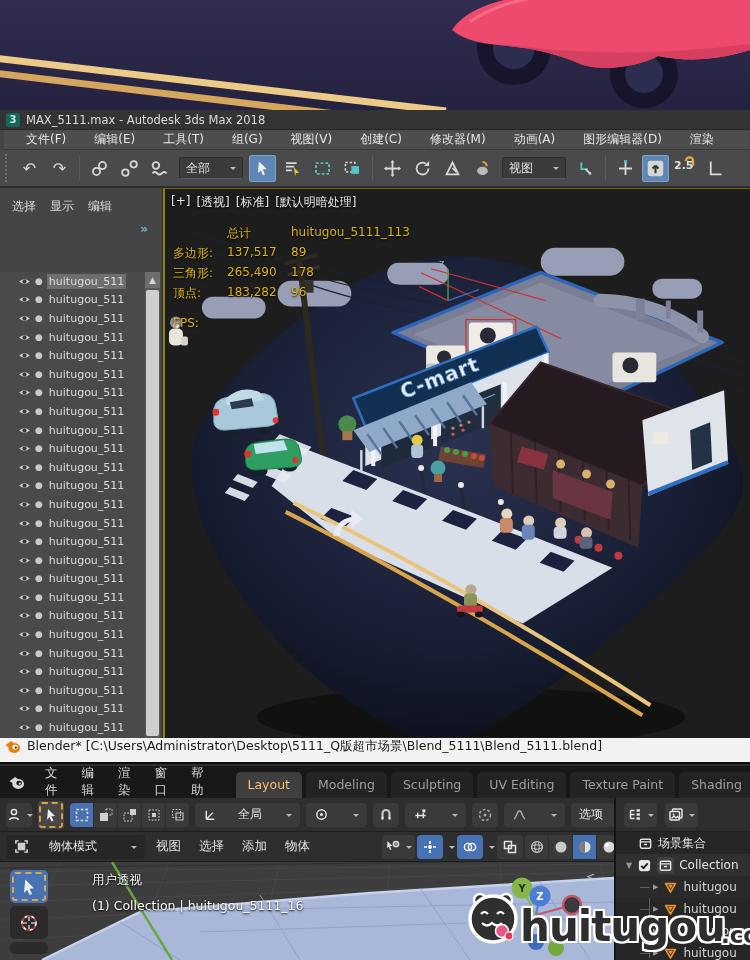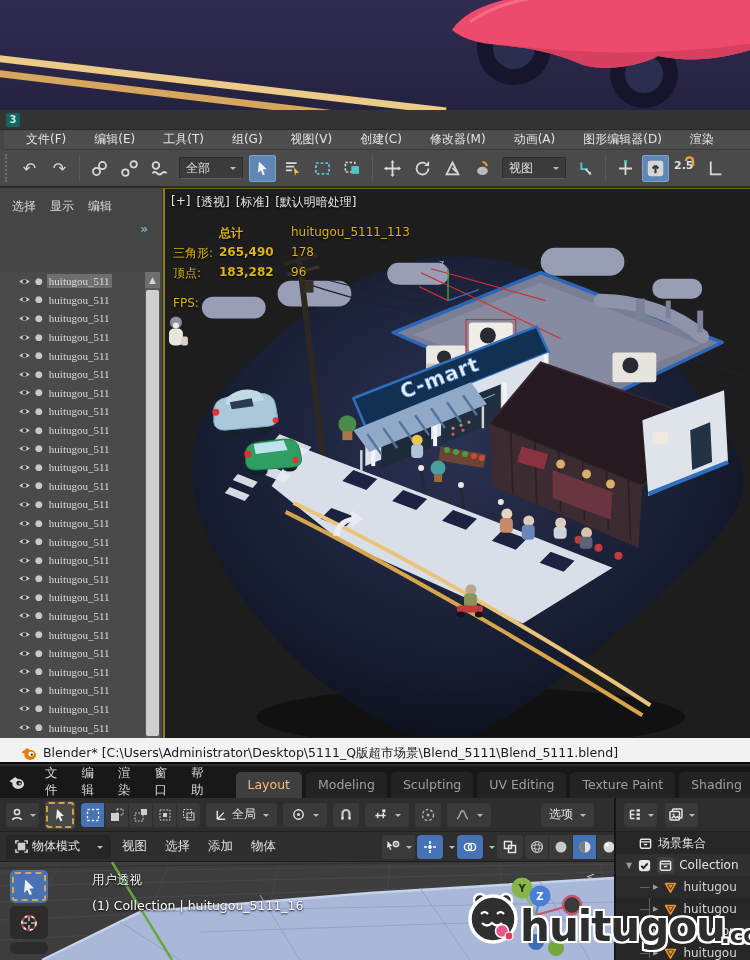--- a/index.html
+++ b/index.html
@@ -31,60 +31,60 @@
   .mx-main { position:absolute; left:0; top:78px; width:100%; height:550px;}
   .mx-explorer { position:absolute; left:0; top:0; width:163px; height:100%; background:#454545; border-right:1px solid #333;}
   .mx-extabs { position:absolute; left:0; top:10px; width:100%; display:flex; gap:14px; padding-left:12px;}
   .mx-extab { color:#dadada; font-size:12px;}
   .mx-exmore { position:absolute; right:14px; top:34px; color:#6fb3d2; font-size:12px; font-weight:bold;}
   .mx-exhead { position:absolute; left:0; top:66px; width:100%; height:18px; background:#505050; border-top:1px solid #5e5e5e; border-bottom:1px solid #383838; color:#e2e2e2; font-size:11px; padding:2px 0 0 6px;}
   .mx-list { position:absolute; left:0; top:84px; width:146px; height:466px; background:#4a4a4a; overflow:hidden;}
   .mx-row { height:18.6px; display:flex; align-items:center; padding-left:18px; gap:4px;}
   .mx-eye svg { width:13px; height:13px;}
   .mx-dot { color:#c9c9c9; font-size:9px; line-height:1;}
-  .mx-rl { color:#dcdcdc; font-size:11px; white-space:nowrap; padding:1px 2px;font-family:Liberation Serif, serif;}
+  .mx-rl { color:#dcdcdc; font-size:11px; white-space:nowrap; padding:1px 2px;}
   .mx-rl.sel { background:#6e6e6e;}
   .mx-scroll { position:absolute; right:2px; top:84px; width:15px; height:466px; background:#575757;}
   .mx-scroll-up { height:16px; background:#6e6e6e; color:#d5d5d5; font-size:9px; text-align:center; line-height:16px;}
   .mx-thumb { position:absolute; left:1px; right:1px; top:18px; bottom:2px; background:#cfcfcf; border-radius:2px;}
   
   .mx-vp { position:absolute; left:163px; top:0; right:0; height:100%; background:#1d1d1d; border-left:2px solid #8f7d1e; border-top:1px solid #6e6014; overflow:hidden;}
   .mx-vplabels { position:absolute; left:6px; top:5px; display:flex; gap:6px; z-index:5;}
   .mx-vpl { color:#e8e8e8; font-size:12px; text-shadow:0 1px 2px #000;}
   .mx-stats { position:absolute; left:8px; top:36px; z-index:5; color:#ddb31c; font-size:12px; text-shadow:0 1px 2px #000;}
   .st-head,.st-row { display:grid; grid-template-columns:46px 72px auto; gap:0; white-space:nowrap; margin-bottom:3px;}
-  .st-head span:nth-child(2),.st-a { font-weight:bold;}
+  .st-head span:nth-child(2),.st-a { font-weight:normal;margin-left:8px;}
   .st-b { padding-left:0;}
   .mx-fps { margin-top:14px;}
   .mx-scene { position:absolute; inset:0;}
 
   
   #blender { position:absolute; left:0; top:738px; width:750px; height:222px; background:#2e2e2e;}
-  .bl-titlebar { position:absolute; left:0; top:0; width:100%; height:26px; background:#f2f2f2; display:flex; align-items:flex-end; gap:6px; padding:0 20px; border-bottom:2px solid #0d0d0d;}
+  .bl-titlebar { position:absolute; left:0; top:0; width:100%; height:26px; background:#f2f2f2; display:flex; align-items:flex-start; gap:6px; padding:0 4px; border-bottom:2px solid #0d0d0d;}
   .bl-title { color:#1a1a1a; font-size:12.5px; white-space:nowrap;}
   .bl-topbar { position:absolute; left:0; top:28px; width:100%; height:32px; background:#181818; display:flex; align-items:center;}
   .bl-logo { margin:0 10px 0 8px;}
   .bl-menus { display:flex; gap:4px;}
   .bl-menu { color:#d6d6d6; font-size:12.5px; padding:3px 10px; border-radius:3px;}
   .bl-tabs { display:flex; gap:4px; margin-left:22px; align-self:flex-end;}
   .bl-tab { font-size:12.5px; color:#9f9f9f; background:#232323; padding:5px 12px 6px; border-radius:5px 5px 0 0; white-space:nowrap;}
   .bl-tab.on { background:#3f3f3f; color:#fdba74;}
   .bl-cols { position:absolute; left:0; top:60px; width:100%; height:162px; display:flex;}
   .bl-left { width:614px; position:relative;}
   .bl-right { width:136px; border-left:2px solid #151515; background:#262626; position:relative;text-align:right;}
   .bl-toolrow { height:34px; background:#2e2e2e; display:flex; align-items:center; gap:6px; padding:0 6px; border-bottom:1px solid #1f1f1f; overflow:hidden;}
   .bl-ibtn { height:24px; min-width:26px; background:#3a3a3a; border-radius:4px; display:flex; align-items:center; justify-content:center; padding:0 3px; gap:1px;}
   .bl-ibtn svg { width:16px; height:16px;}
   .bl-ibtn.blue { background:#4772b3;}
   .bl-ibtn.tool { width:30px; height:28px; background:#474747; outline:2px dashed #d49e43; outline-offset:-3px;}
   .bl-group { display:flex; gap:1px;}
   .bl-group .bl-ibtn { border-radius:0; min-width:23px;}
   .bl-group .bl-ibtn:first-child { border-radius:4px 0 0 4px;}
   .bl-group .bl-ibtn:last-child { border-radius:0 4px 4px 0;}
-  .bl-combo { height:24px; background:#3a3a3a; border-radius:4px; display:flex; align-items:center; padding:0 8px; gap:3px; color:#e3e3e3; font-size:12px; white-space:nowrap;}
+  .bl-combo { height:24px; background:#3a3a3a; border-radius:4px; display:flex; align-items:center; padding:0 8px; gap:20px; color:#e3e3e3; font-size:12px; white-space:nowrap;}
   .bl-combo svg { width:15px; height:15px;}
   .bl-vphead { height:30px; background:#2e2e2e; display:flex; align-items:center; gap:2px; padding:0 6px; border-bottom:1px solid #1f1f1f; overflow:hidden;}
   .bl-vphead .bl-combo { background:#262626;}
   .bl-hmenu { color:#e0e0e0; font-size:12.5px; padding:4px 9px; border-radius:3px;}
   .bl-hicons { margin-left:auto; display:flex; align-items:center; gap:2px; margin-right:-12px;}
   .bl-vpwrap { position:relative; height:98px; background:#3d3d3d; overflow:hidden;}
   .bl-vptext1 { position:absolute; left:92px; top:10px; color:#f2f2f2; font-size:12.5px; text-shadow:0 1px 2px #000;}
   .bl-vptext2 { position:absolute; left:92px; top:36px; color:#fdfdfd; font-size:12.5px; text-shadow:0 1px 2px #000;}
   .bl-sidebar-toggle { position:absolute; left:586px; top:8px; color:#c7c7c7; font-size:11px;}
   .bl-vtools { position:absolute; left:10px; top:8px; width:38px; display:flex; flex-direction:column; gap:3px;}
@@ -135,20 +135,21 @@
       <path d="M452 30 C466 8 502 -4 560 -8 L750 -16 L750 50 C718 60 688 62 658 56 C636 68 598 72 578 63 C556 53 528 48 508 46 C486 44 466 42 452 30 Z" fill="#ee4a6d"></path>
       <path d="M500 44 C560 52 640 58 750 44 L750 50 C718 60 688 62 658 56 C636 68 598 72 578 63 C556 53 528 48 508 46 Z" fill="#d63f60"></path>
       <path d="M470 22 C492 6 520 -2 556 -5" stroke="#f87b92" stroke-width="3" fill="none" opacity=".7"></path>
     </g>
   </svg>
 </div>
 
 <div id="max">
   <div class="mx-titlebar">
     <span class="mx-appicon">3</span>
+    <span class="mx-title">MAX_5111.max - Autodesk 3ds Max 2018</span>
   </div>
   <div class="mx-menubar" id="mx-menus">
       <span class="mx-menu">文件(F)</span>
       <span class="mx-menu">编辑(E)</span>
       <span class="mx-menu">工具(T)</span>
       <span class="mx-menu">组(G)</span>
       <span class="mx-menu">视图(V)</span>
       <span class="mx-menu">创建(C)</span>
       <span class="mx-menu">修改器(M)</span>
       <span class="mx-menu">动画(A)</span>
@@ -543,20 +544,25 @@
           <span class="mx-vpl">[标准]</span>
           <span class="mx-vpl">[默认明暗处理]</span>
         </div>
       <div class="mx-stats">
         <div class="st-head">
           <span></span>
           <span>总计</span>
           <span>huitugou_5111_113</span>
         </div>
         <div id="mx-stats-rows">
+            <div class="st-row">
+       <span class="st-l">多边形:</span>
+              <span class="st-a">137,517</span>
+              <span class="st-b">89</span>
+     </div>
             <div class="st-row">
        <span class="st-l">三角形:</span>
               <span class="st-a">265,490</span>
               <span class="st-b">178</span>
      </div>
             <div class="st-row">
        <span class="st-l">顶点:</span>
               <span class="st-a">183,282</span>
               <span class="st-b">96</span>
      </div>

